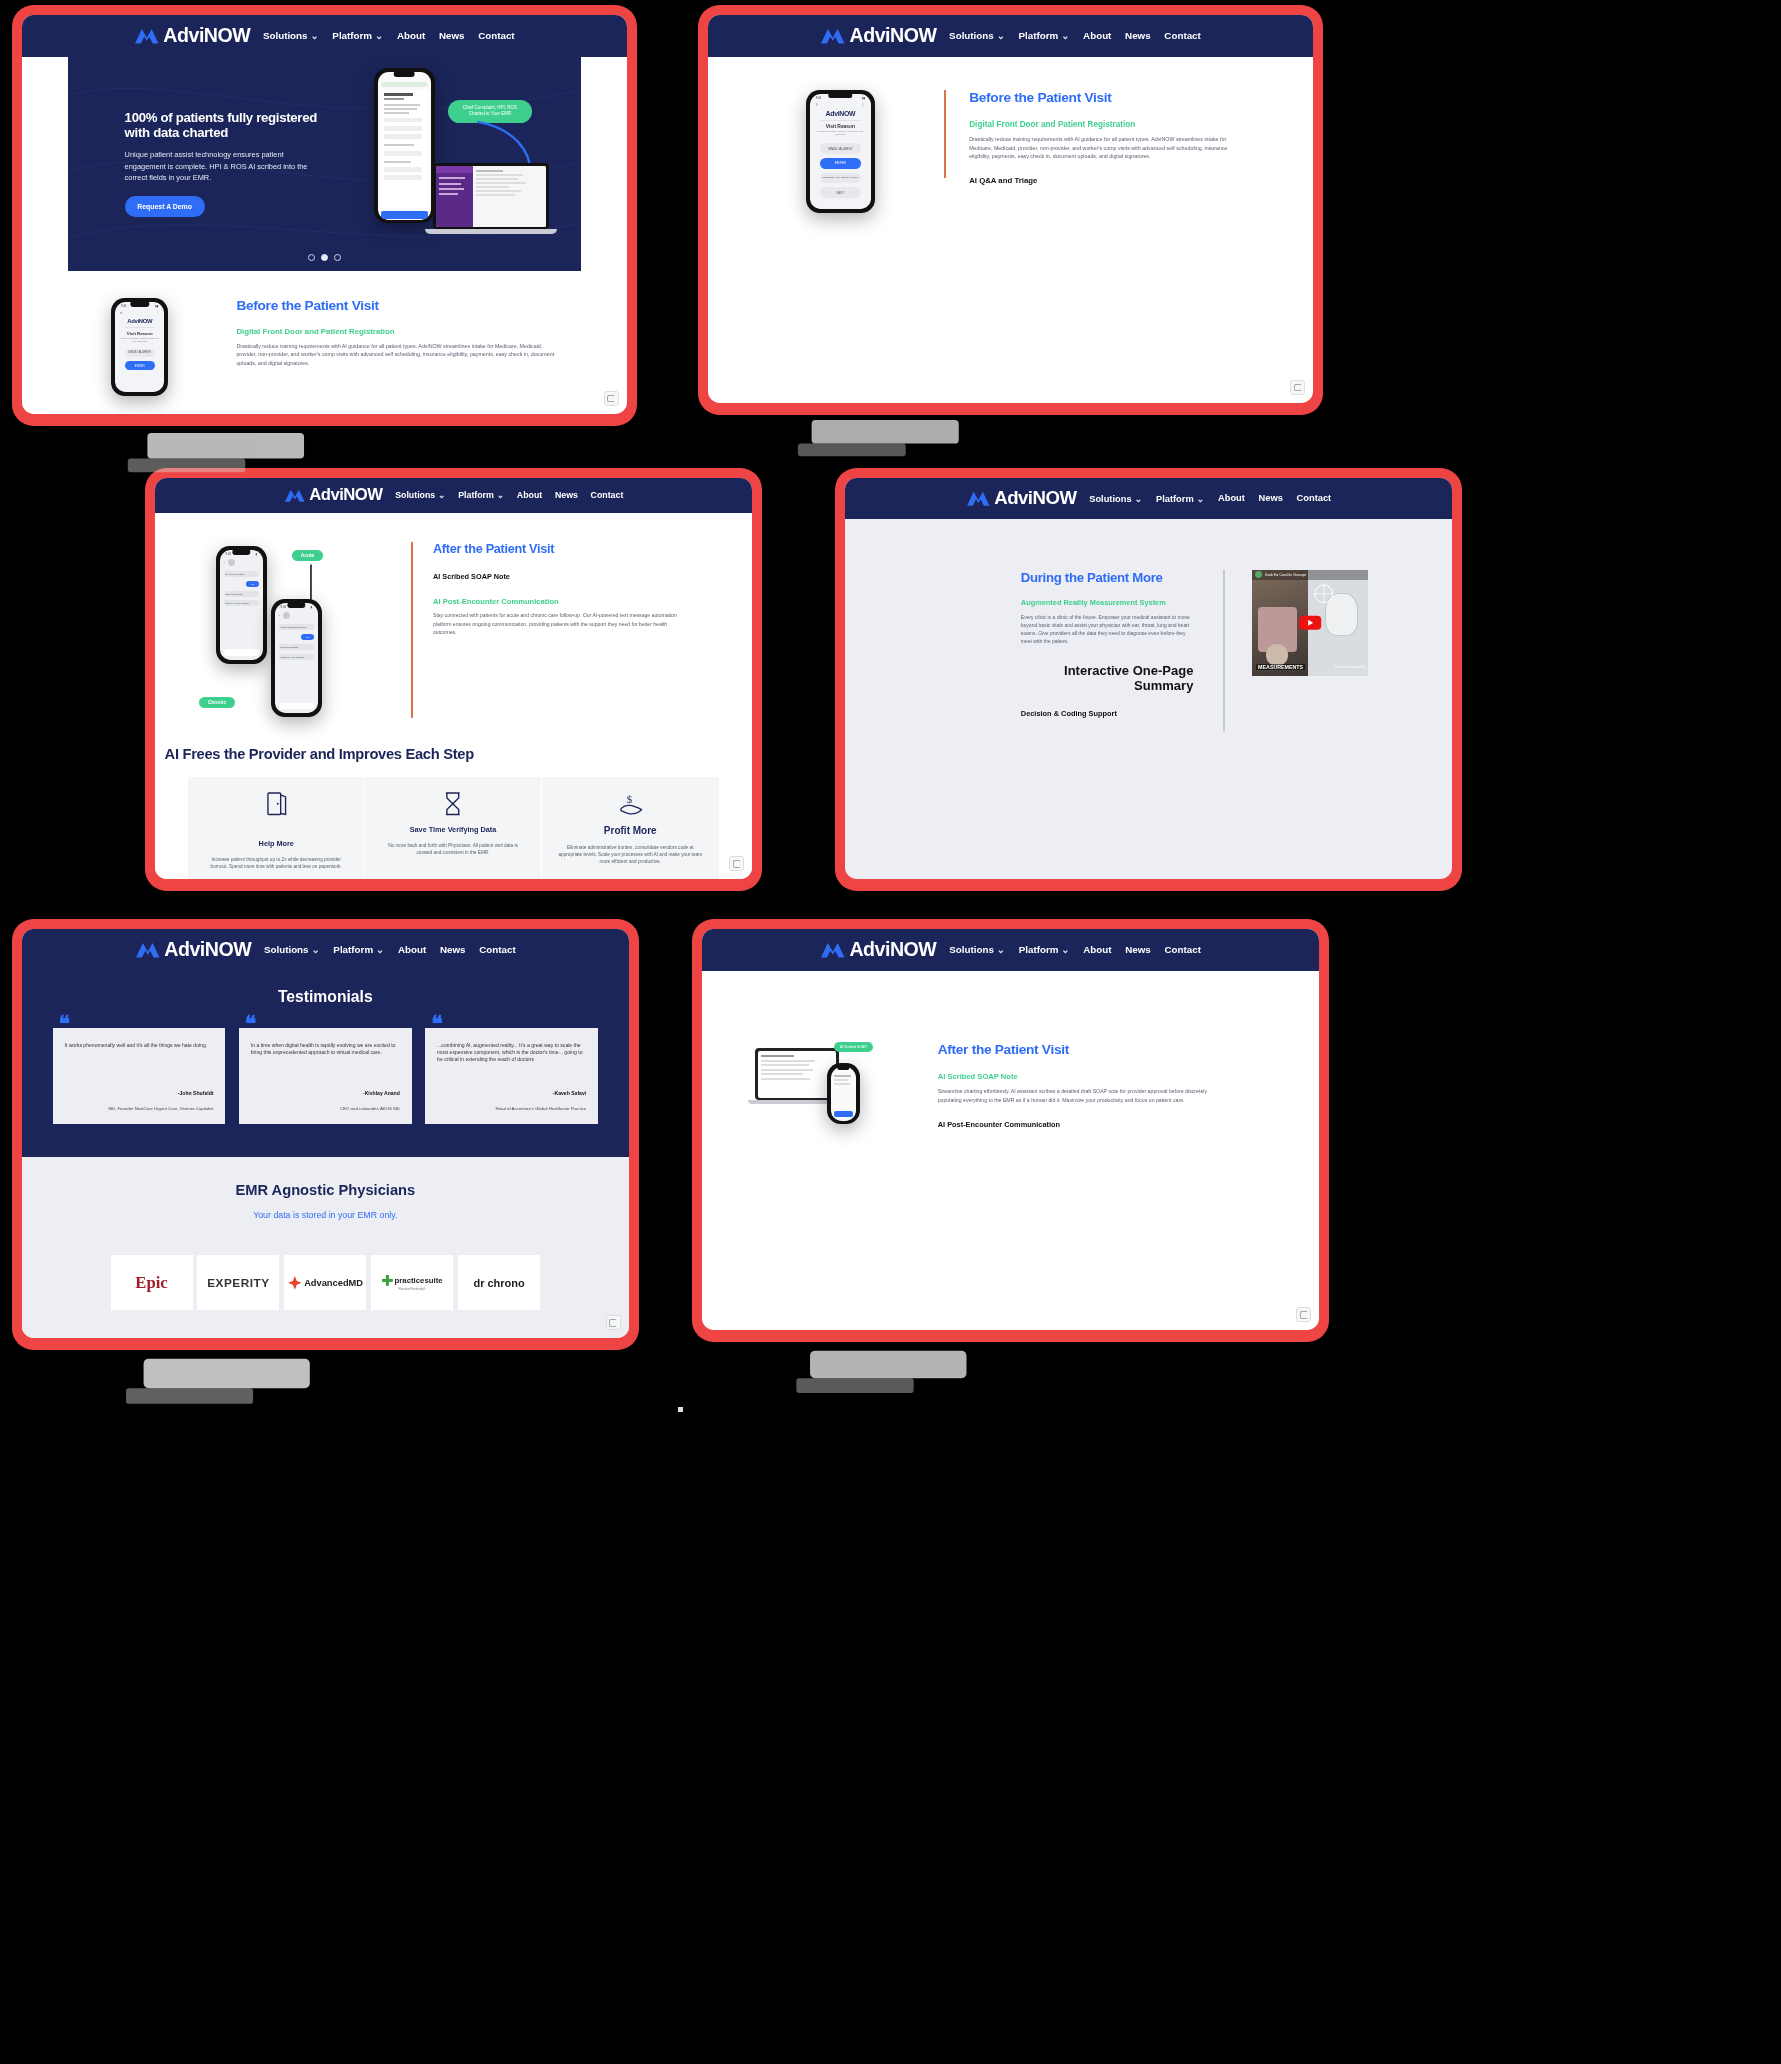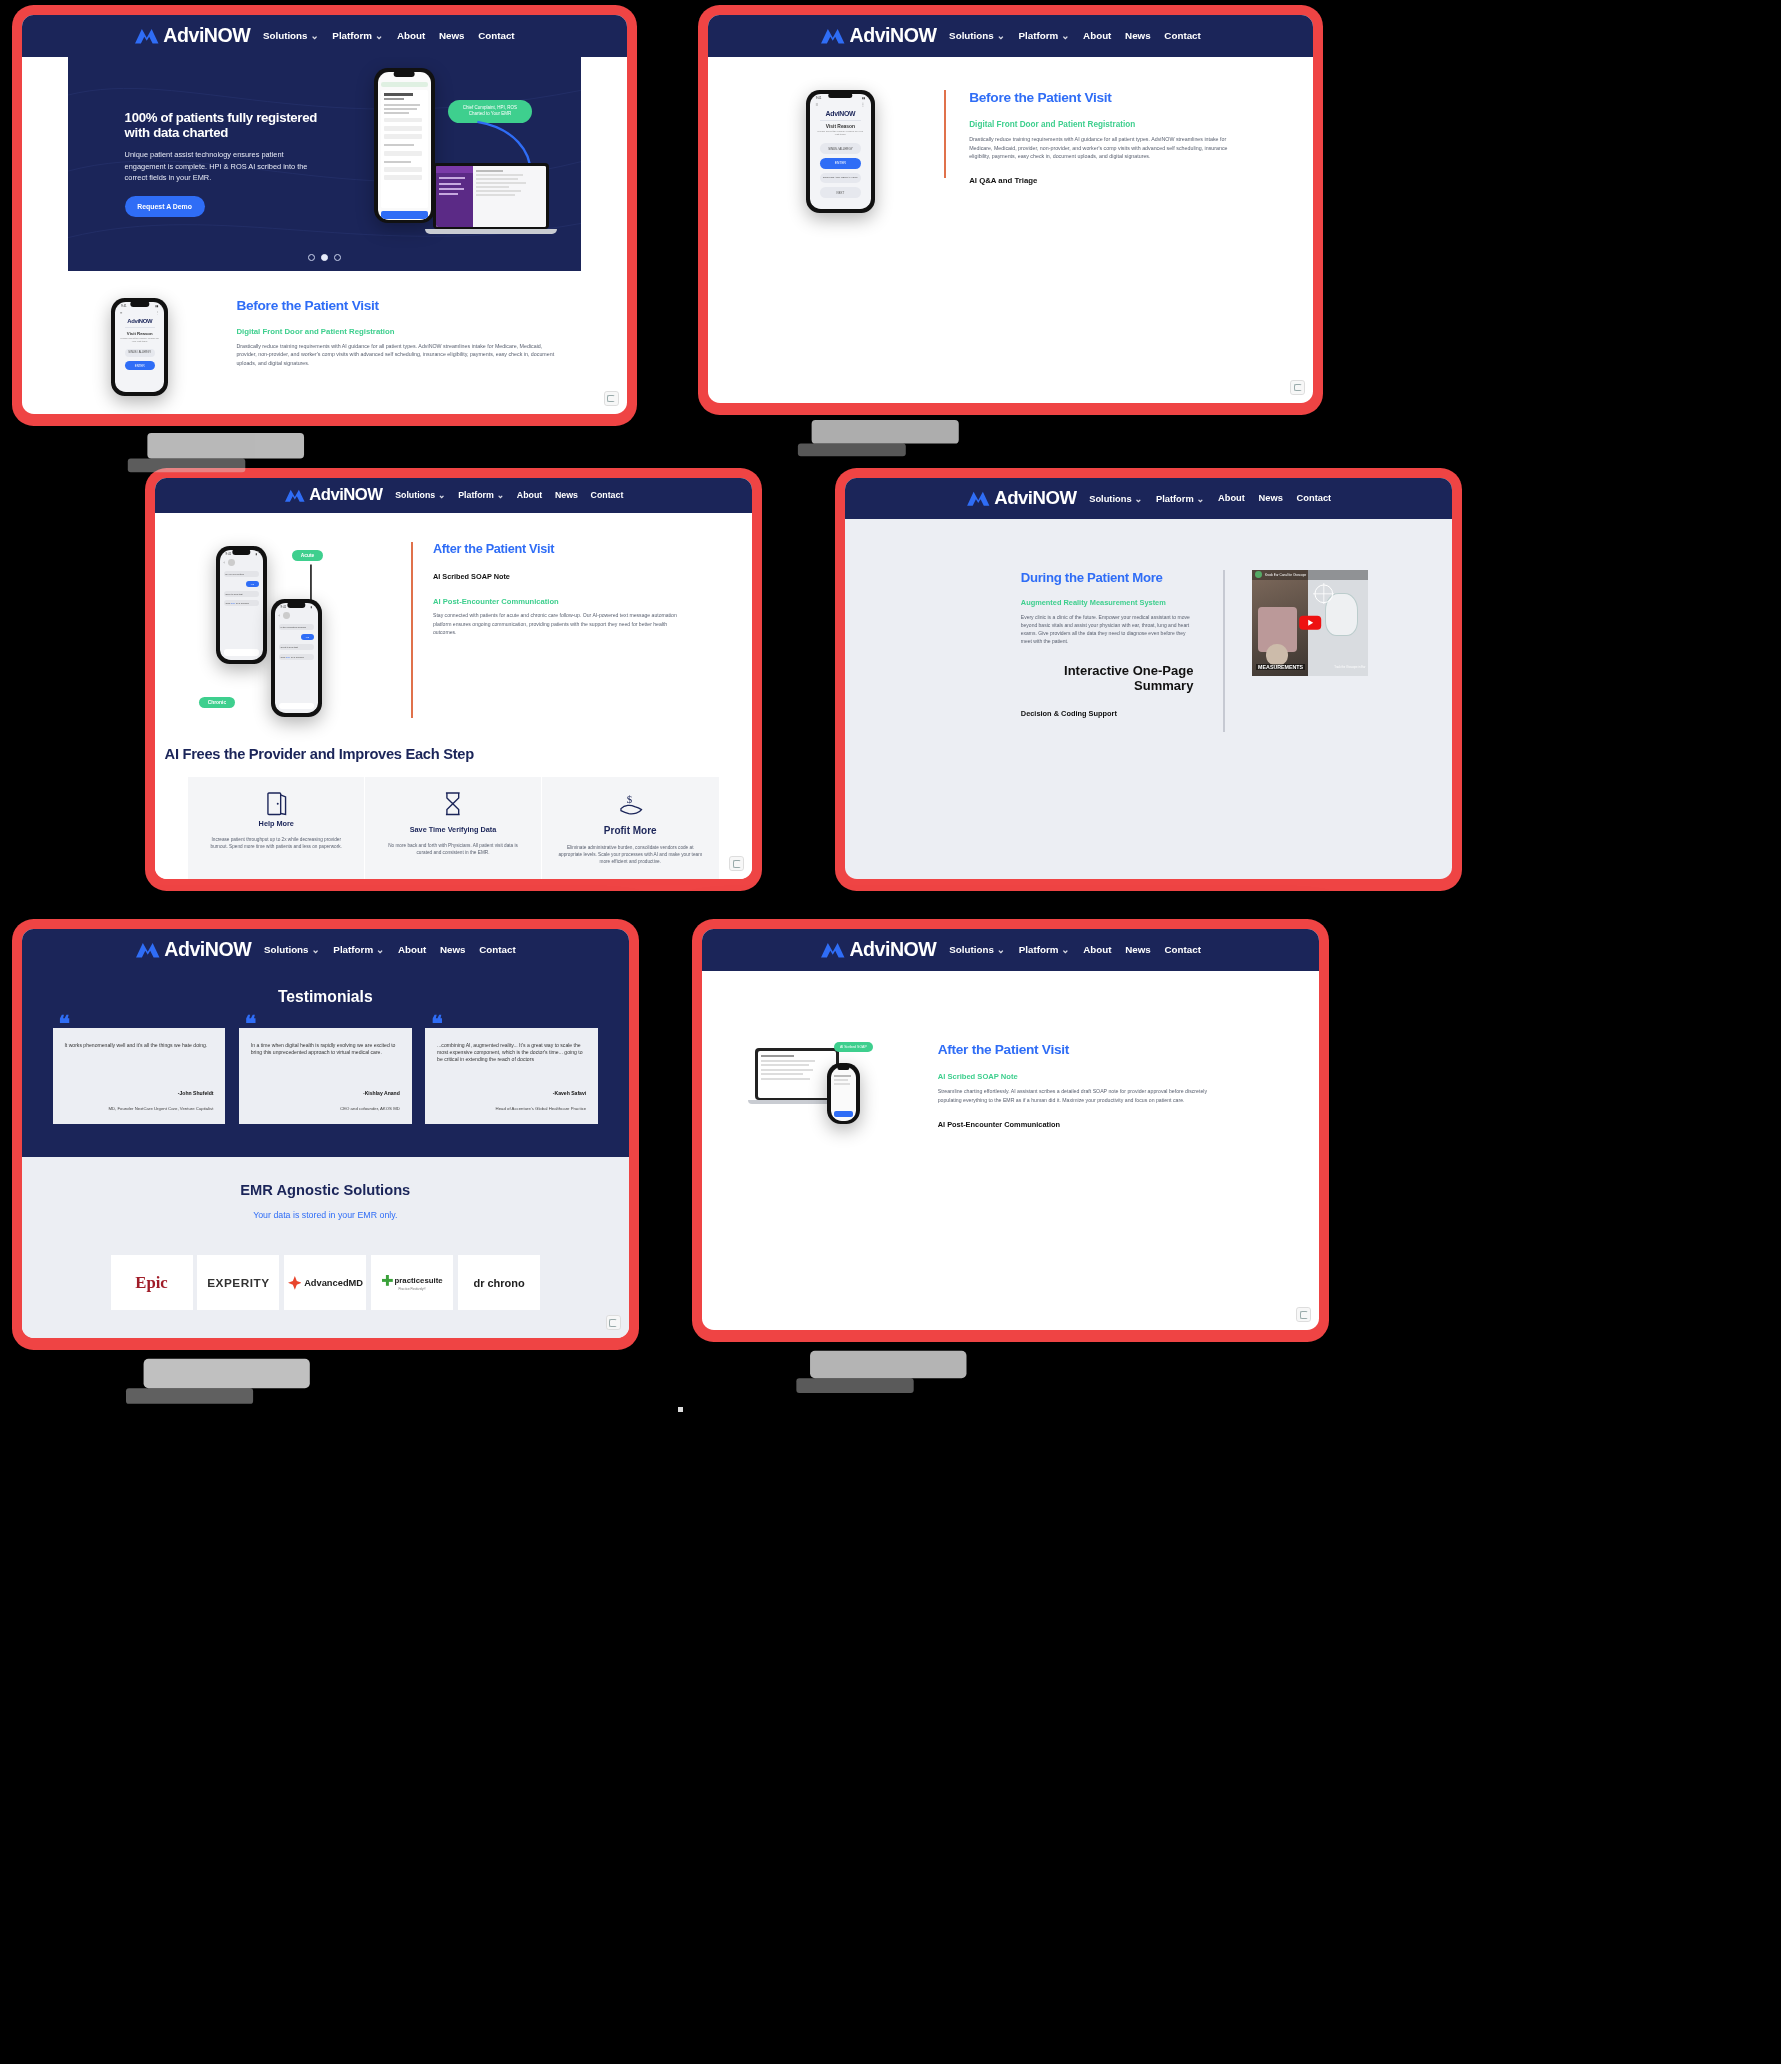--- a/index.html
+++ b/index.html
@@ -376,21 +376,21 @@
         <div class="cards-title" style="font-size:14.7px; margin-top:27.4px;">AI Frees the Provider and Improves Each Step</div>
         <div class="cards" style="margin-top:15.7px; gap:0; padding:0 23.5px;">
           <div class="card" style="width:33.3%; padding:13.7px 15.7px 21.6px; border-right:1px solid #fff;">
             <div class="ic">
               <svg width="23.5" height="25.5" viewBox="0 0 24 26">
                   <rect x="3" y="2" width="13" height="22" rx="1" stroke="#1b2559" fill="none" stroke-width="1.4"></rect>
                   <path d="M16 4 L21 6 L21 24 L16 23" stroke="#1b2559" fill="none" stroke-width="1.4"></path>
                   <circle cx="13" cy="13" r="1" fill="#1b2559"></circle>
                 </svg>
             </div>
-            <h4 style="font-size:7.3px; margin-top:3px;">Help More</h4>
+            <h4 style="font-size:7.3px; margin-top:23px;">Help More</h4>
             <p style="font-size:4.7px; margin-top:7.8px;">Increase patient throughput up to 2x while decreasing provider burnout. Spend more time with patients and less on paperwork.</p>
           </div>
           <div class="card" style="width:33.3%; padding:13.7px 15.7px 21.6px; border-right:1px solid #fff;">
             <div class="ic">
               <svg width="21.6" height="25.5" viewBox="0 0 22 26">
                   <path d="M4 2 H18 M4 24 H18 M5 2 L5 7 L11 13 L17 7 L17 2 M5 24 L5 19 L11 13 L17 19 L17 24" stroke="#1b2559" fill="none" stroke-width="1.4"></path>
                 </svg>
             </div>
             <h4 style="font-size:7.3px; margin-top:8.8px;">Save Time Verifying Data</h4>
             <p style="font-size:4.7px; margin-top:7.8px;">No more back and forth with Physicians. All patient visit data is curated and consistent in the EMR.</p>
@@ -511,21 +511,21 @@
             <div class="body" style="font-size:5.1px; flex:1;">...combining AI, augmented reality... It's a great way to scale the most expensive component, which is the doctor's time... going to be critical in extending the reach of doctors</div>
             <div class="who">
               <b style="font-size:5.1px;">-Kaveh Safavi</b>
               <span style="font-size:4.3px;">Head of Accenture's Global Healthcare Practice</span>
             </div>
           </div>
         </div>
       </div>
 
       <div class="emr" style="padding:25.5px 0 29px;">
-        <h3 style="font-size:14.7px;">EMR Agnostic Solutions</h3>
+        <h3 style="font-size:14.7px;">EMR Agnostic Physicians</h3>
         <div class="sub" style="font-size:8.8px; margin-top:11.8px;">Your data is stored in your EMR only.</div>
         <div class="logos" style="margin-top:35px; gap:4.9px;">
           <div class="logo-card" style="width:82px;height:55px;">
             <span style="font-size:16.7px;font-weight:700;color:#a01c28;font-family:'Liberation Serif',serif;">Epic</span>
             </div>
           <div class="logo-card" style="width:82px;height:55px;">
             <span style="font-size:11.8px;font-weight:600;color:#333;letter-spacing:0.5px;">EXPERITY</span>
             </div>
           <div class="logo-card" style="width:82px;height:55px;gap:2.9px;">
             <svg width="13.7" height="13.7" viewBox="0 0 14 14">

